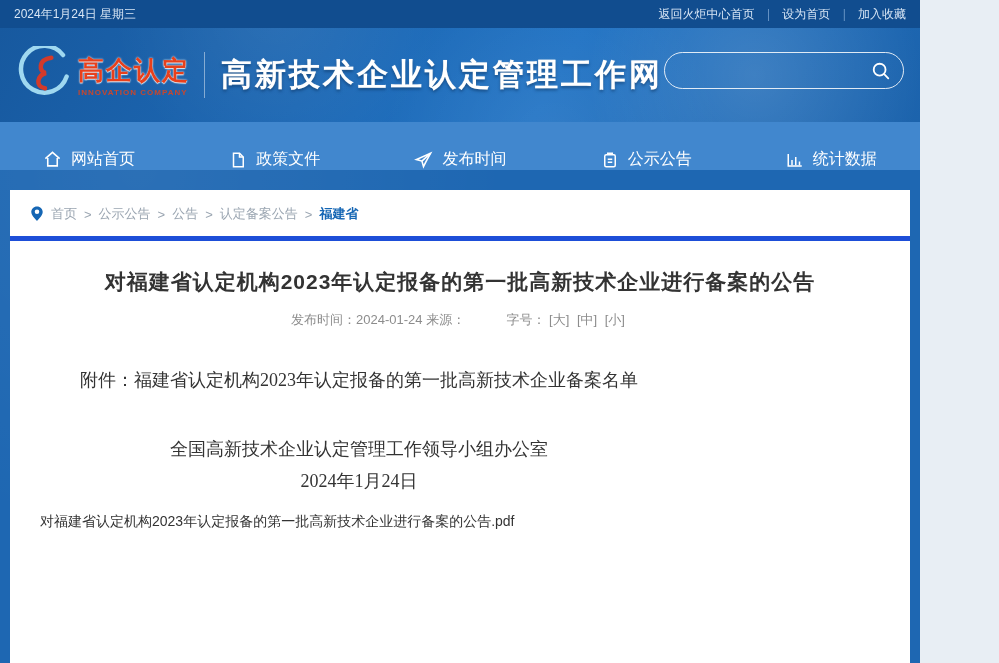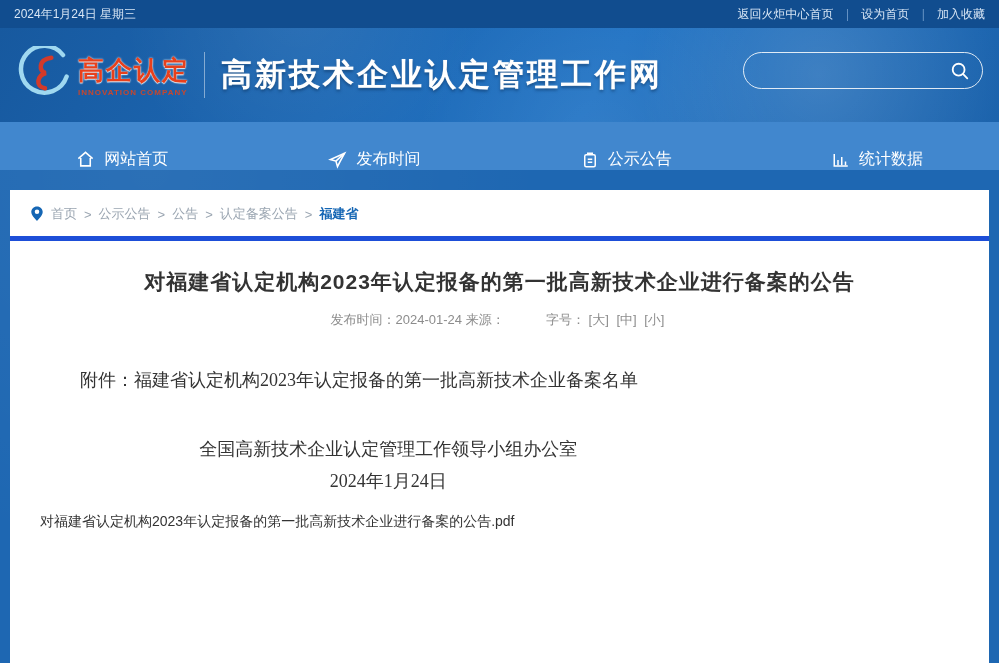--- a/index.html
+++ b/index.html
@@ -1,17 +1,17 @@
 <!DOCTYPE html>
 <html><head>
 <meta charset="utf-8">
 <style>
   * { margin:0; padding:0; box-sizing:border-box; }
   body { font-family:"Liberation Sans", sans-serif; background:#e8eef4; }
-  .screen { width:999px; height:663px; overflow:hidden; display:flex; flex-direction:column; background:#0c4a6e; }
+  .screen { width:920px; height:663px; overflow:hidden; display:flex; flex-direction:column; background:#0c4a6e; }
 
   
   .topbar { height:28px; background:#114d8f; color:#d8e6f5; font-size:12px;
             display:flex; align-items:center; justify-content:space-between; padding:0 14px; flex:0 0 auto; }
   .toplinks { display:flex; align-items:center; gap:8px; }
   .toplinks a { color:#d8e6f5; text-decoration:none; cursor:pointer; }
   .toplinks .sep { color:#7fa8d4; }
 
   
   .header { height:94px; flex:0 0 auto; position:relative; display:flex; align-items:center;
@@ -114,20 +114,27 @@
 
   <nav class="nav">
     <a class="nav-item">
       <svg width="19" height="19" viewBox="0 0 24 24" fill="none" stroke="#fff" stroke-width="2">
           <path d="M3 11 L12 3 L21 11"></path>
           <path d="M6 10 V20 H18 V10"></path>
         </svg>
       <span>网站首页</span>
     </a>
     <a class="nav-item">
+      <svg width="18" height="18" viewBox="0 0 24 24" fill="none" stroke="#fff" stroke-width="2">
+          <path d="M6 3 H14 L19 8 V21 H6 Z"></path>
+          <path d="M14 3 V8 H19"></path>
+        </svg>
+      <span>政策文件</span>
+    </a>
+    <a class="nav-item">
       <svg width="19" height="19" viewBox="0 0 24 24" fill="none" stroke="#fff" stroke-width="2">
           <path d="M21 4 L3 12 L10 14 L12 21 L15 15 L21 4 Z"></path>
           <line x1="10" y1="14" x2="21" y2="4"></line>
         </svg>
       <span>发布时间</span>
     </a>
     <a class="nav-item">
       <svg width="18" height="18" viewBox="0 0 24 24" fill="none" stroke="#fff" stroke-width="2">
           <rect x="5" y="5" width="14" height="16" rx="2"></rect>
           <path d="M9 5 V3 H15 V5"></path>

